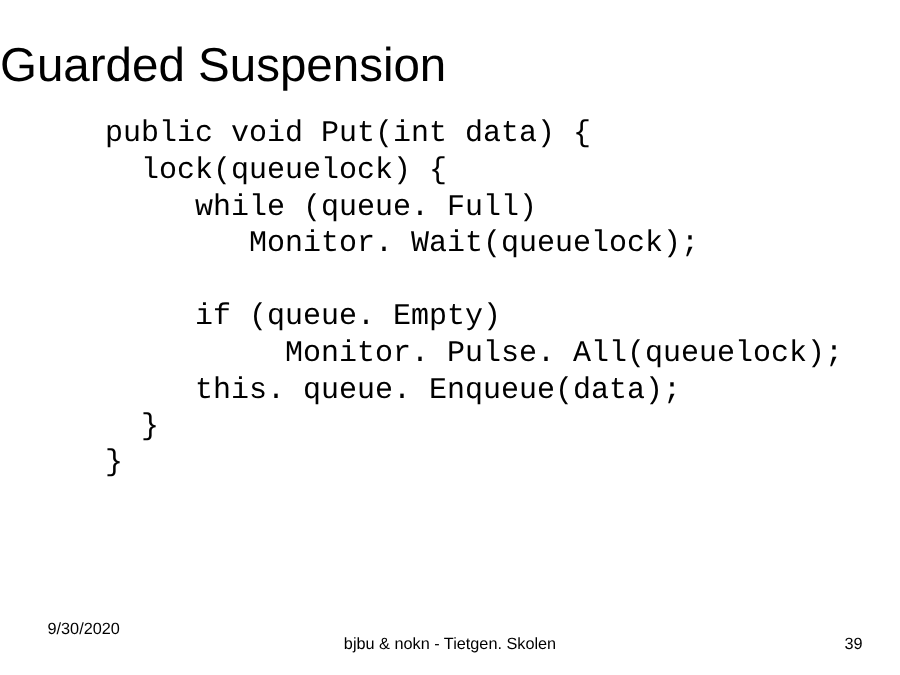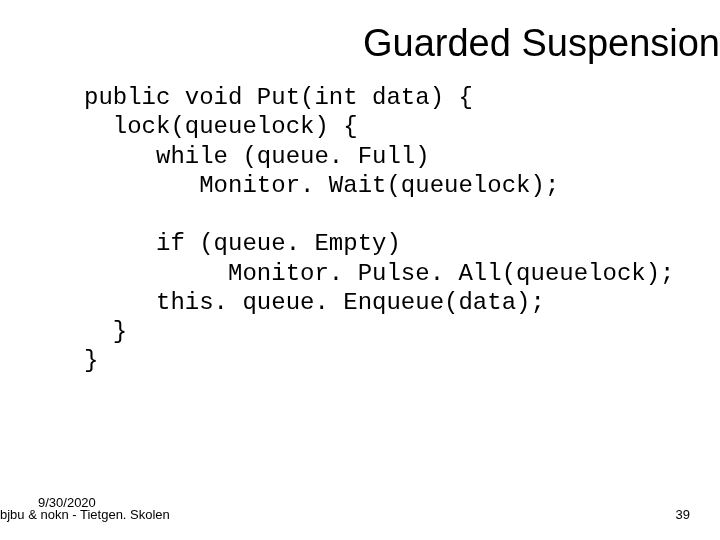--- a/index.html
+++ b/index.html
@@ -12,23 +12,23 @@
     color: #000000;
     overflow: hidden;
   }
   .slide {
     width: 720px;
     height: 540px;
     position: relative;
     box-sizing: border-box;
   }
   .title {
-    text-align: right;
+    text-align: left;
     font-size: 38px;
-    padding-top: 22px;
+    padding-top: 32px;
     padding-bottom: 18px;
     font-weight: normal;
   }
   .code {
     font-family: "Courier New", Courier, monospace;
     font-size: 24px;
     line-height: 1.22;
     white-space: pre;
     padding-left: 38px;
     margin-left: 46px;
@@ -40,21 +40,21 @@
     width: 720px;
     font-size: 13px;
     color: #000;
   }
   .footer .date {
     position: absolute;
     left: 38px;
     bottom: 12px;
   }
   .footer .center {
-    text-align: left;
+    text-align: center;
     width: 100%;
     position: absolute;
     bottom: 0;
     margin-top: 14px;
   }
   .footer .page {
     position: absolute;
     right: 30px;
     bottom: 0;
     margin-left: 28px;

